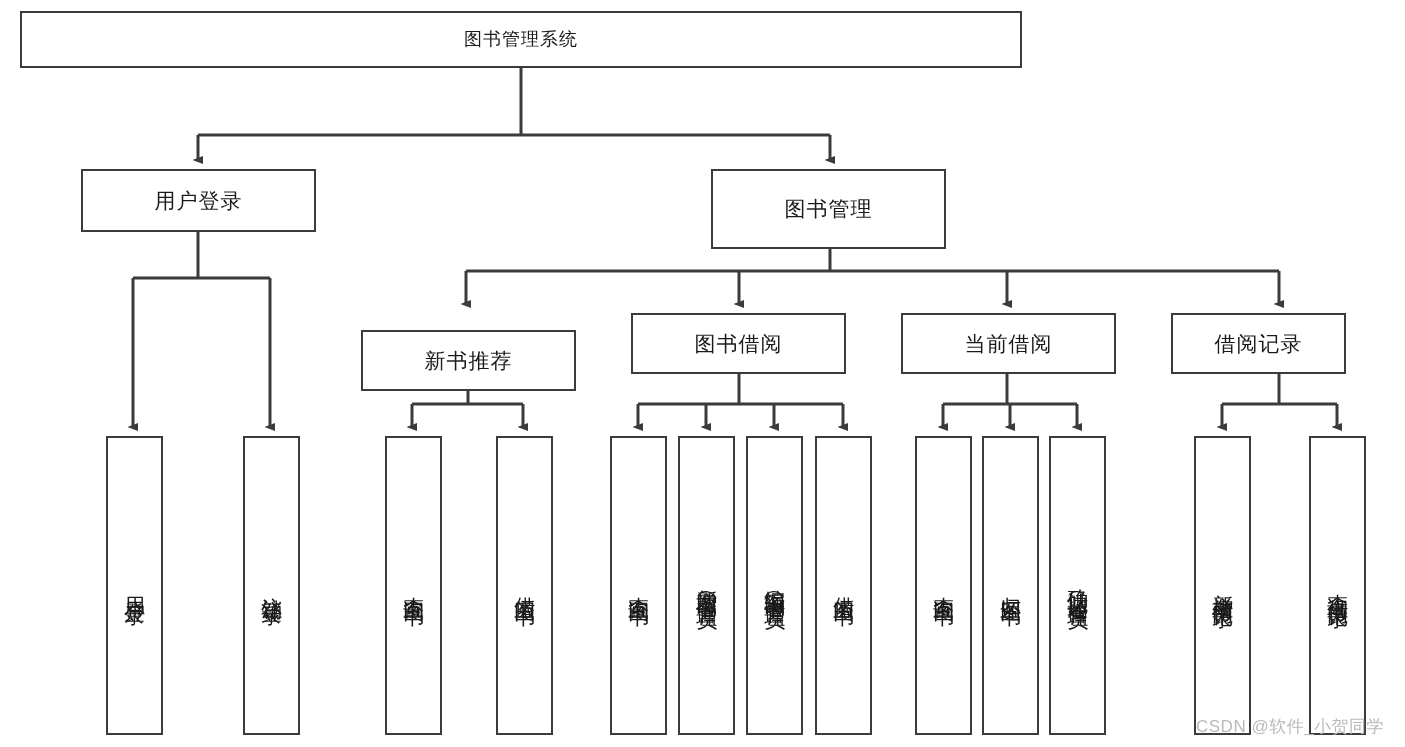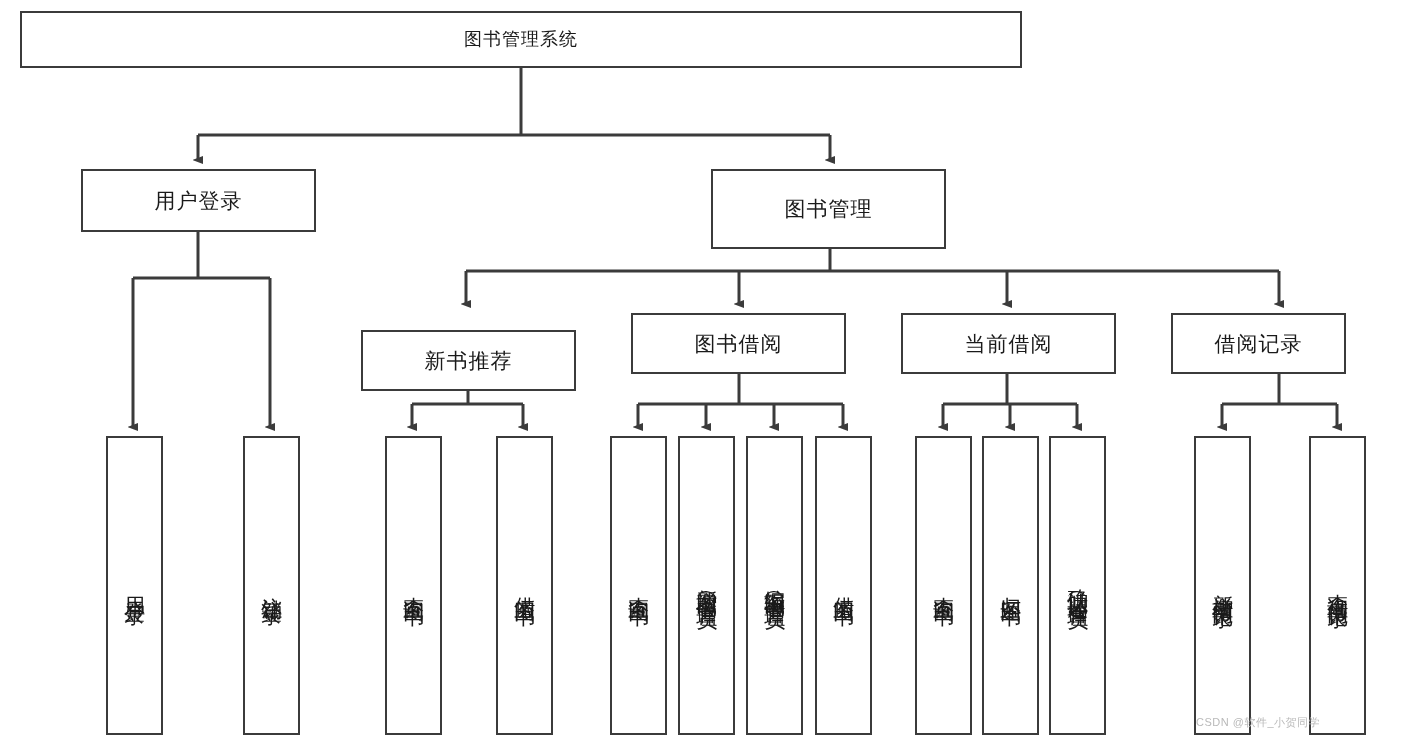--- a/index.html
+++ b/index.html
@@ -51,21 +51,21 @@
   .vtext {
     writing-mode: vertical-rl;
     text-orientation: upright;
     letter-spacing: 3px;
     line-height: 1.25;
     white-space: nowrap;
     text-align: center;
   }
   .watermark {
     position: absolute;
-    font-size: 11px;
+    font-size: 17px;
     color: #b9b9b9;
     white-space: nowrap;
     letter-spacing: 0.5px;
   }
 </style>
 </head>
 <body>
 
 <div id="canvas">
 

